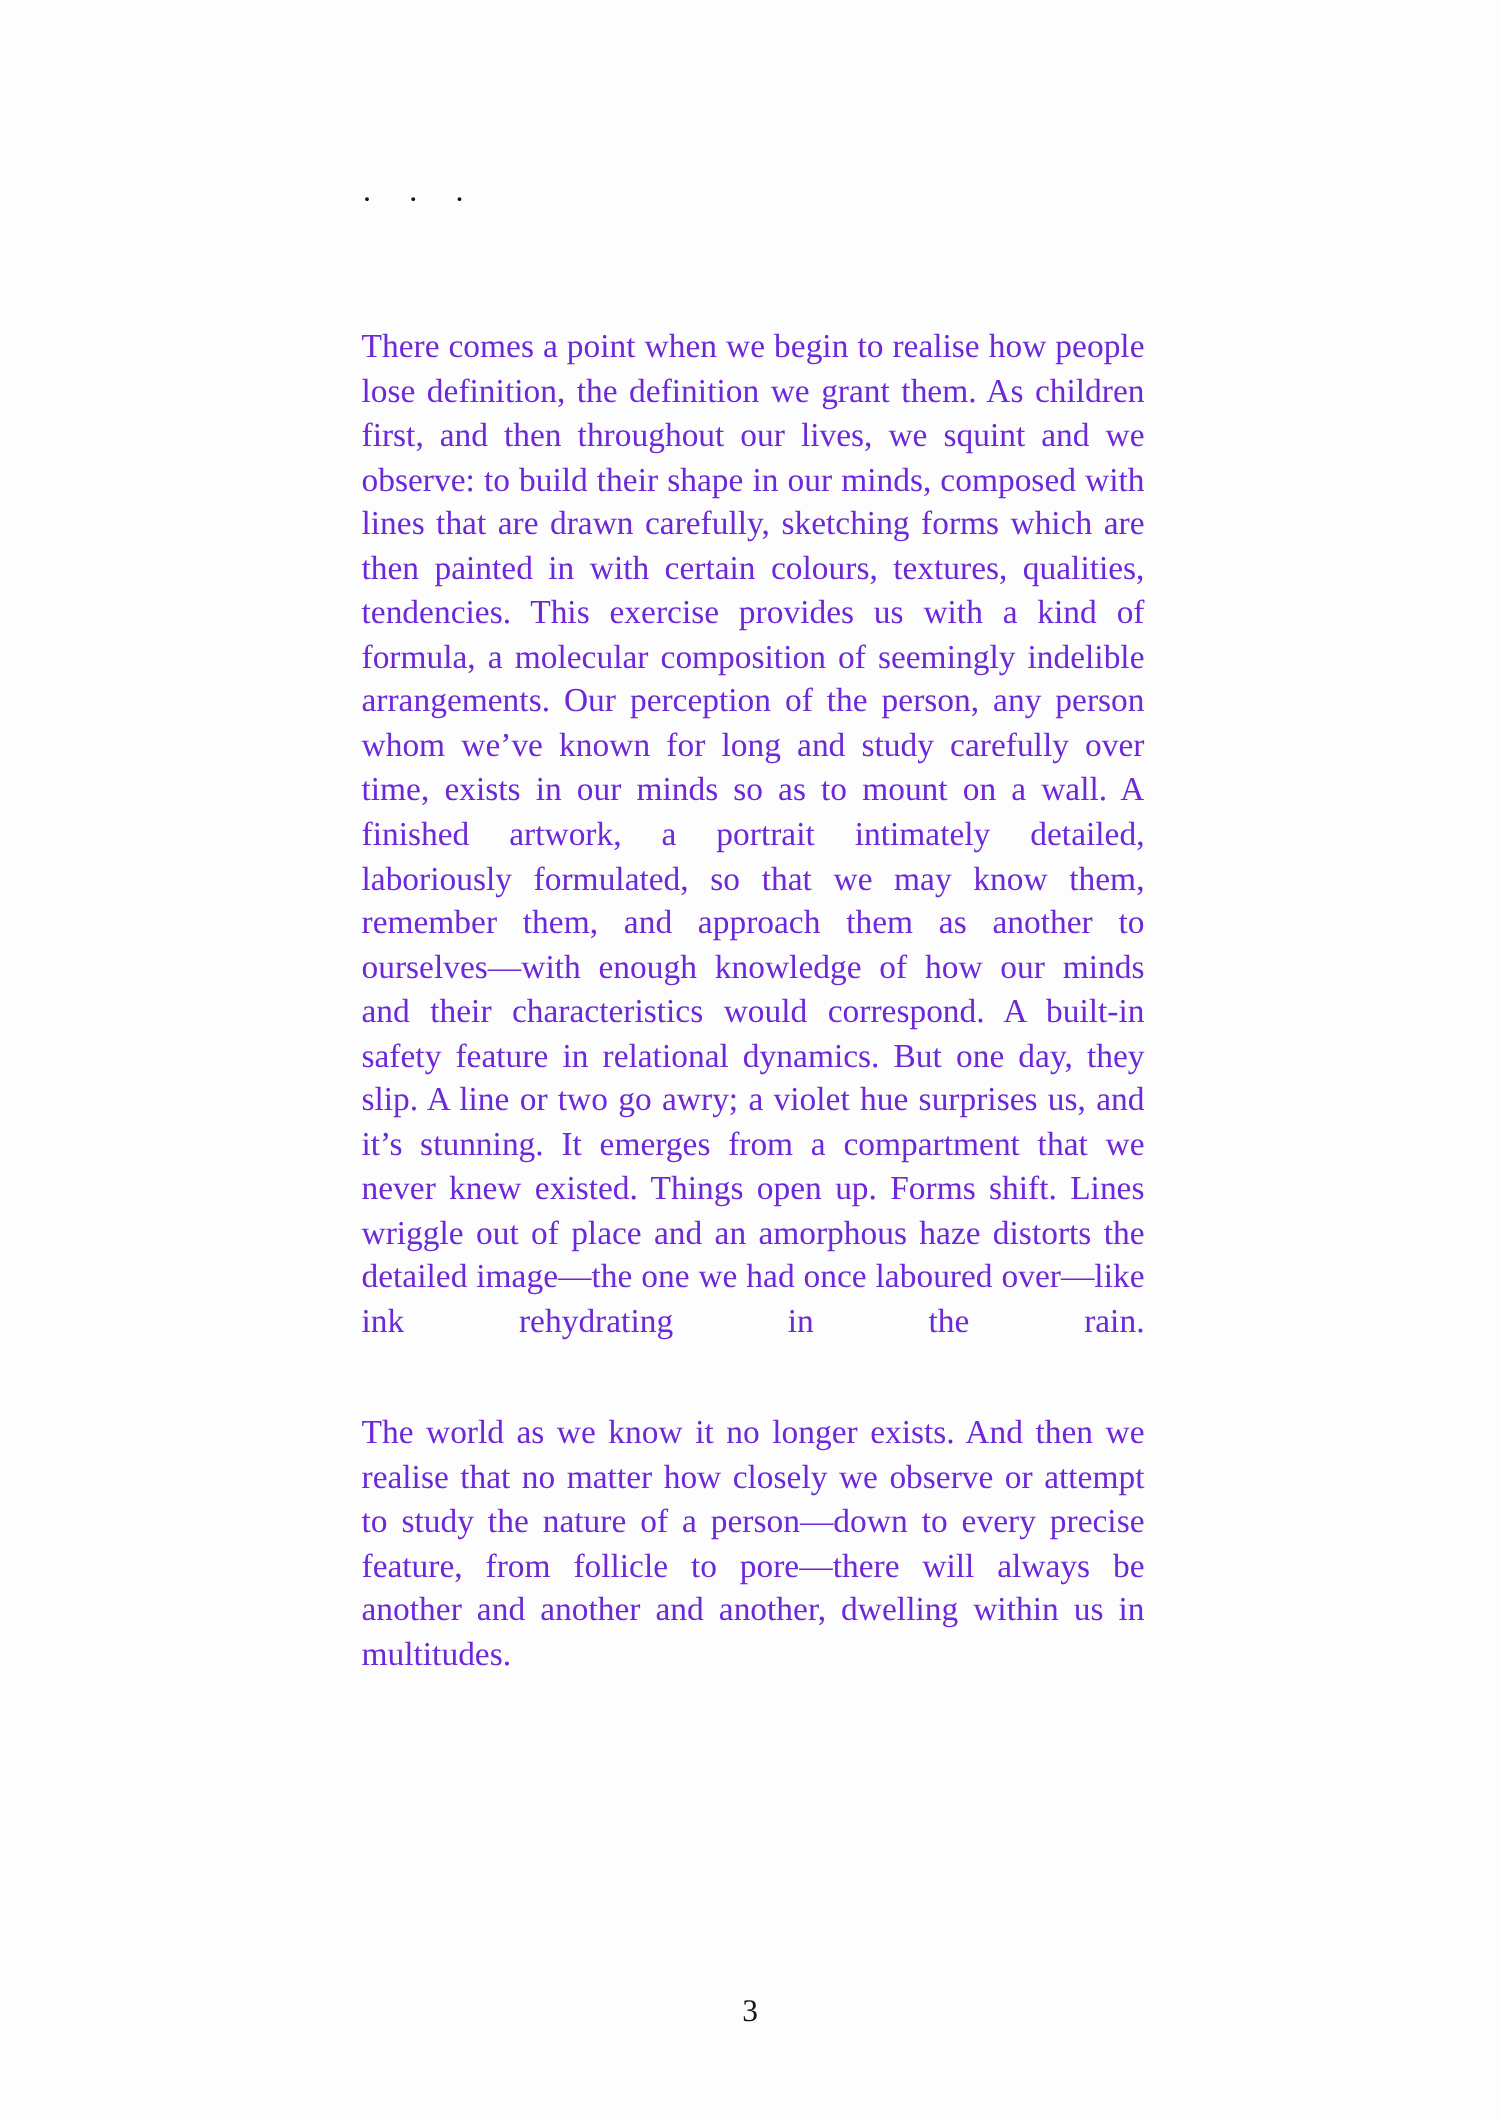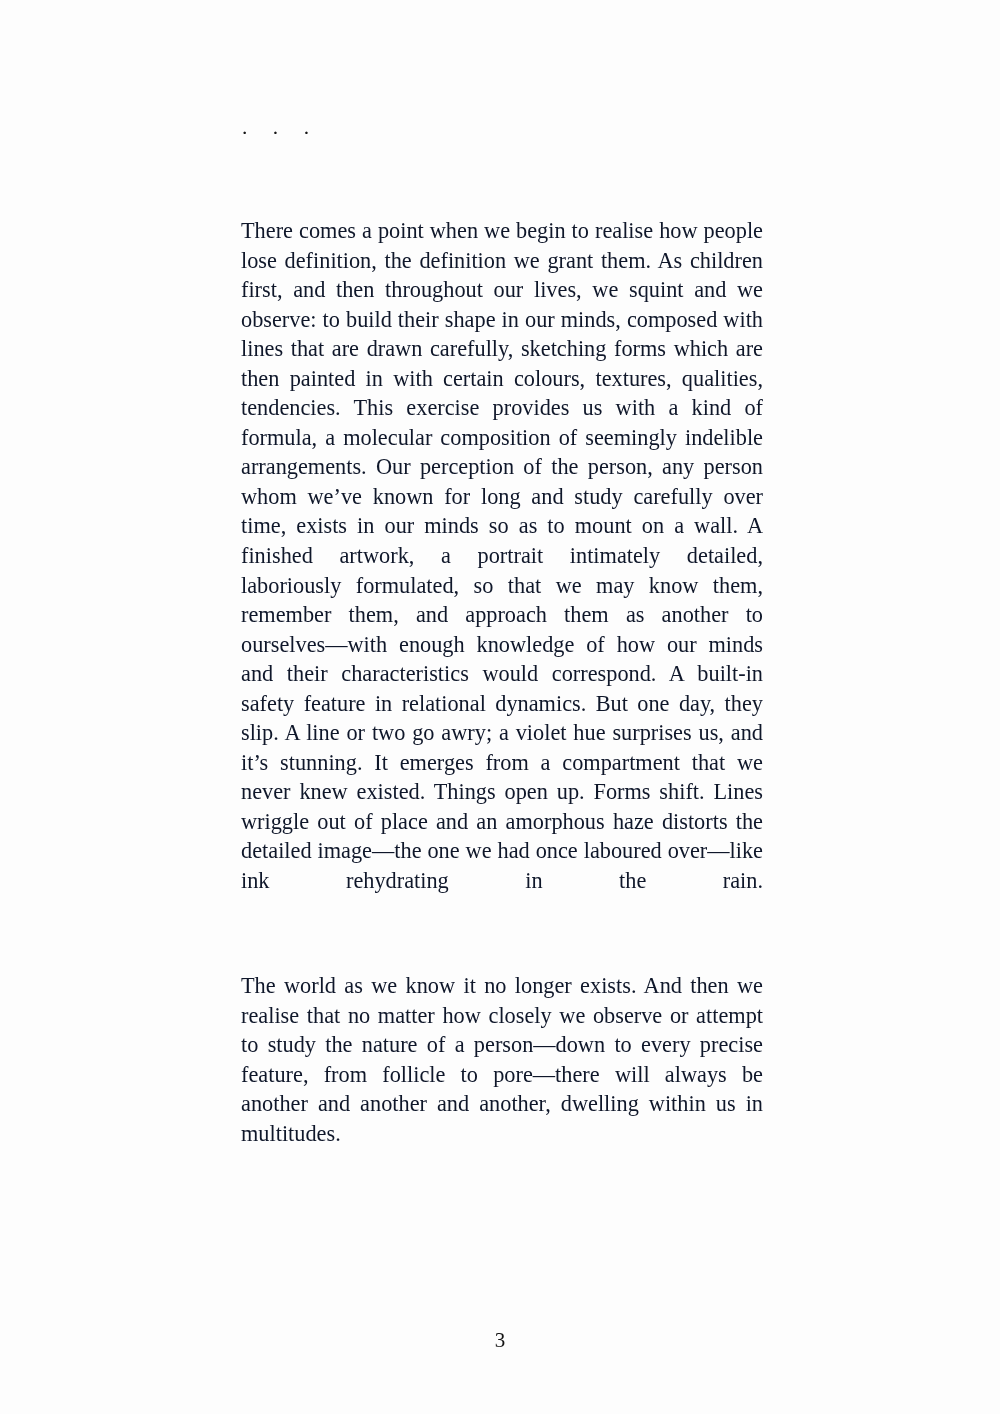--- a/index.html
+++ b/index.html
@@ -41,25 +41,25 @@
     user-select: none;
   }
 
   
   .body-text {
     font-size: 22.3px;
     line-height: 29.55px;
     text-align: justify;
     text-justify: inter-word;
     margin: 0;
-    color: #0f172a;
+    color: #6d28d9;
     -webkit-font-smoothing: antialiased;
   }
   .body-text + .body-text {
-    margin-top: 46px;
+    margin-top: 15px;
   }
   
   .body-text::after {
     content: "";
     display: inline-block;
     width: 100%;
   }
 
   
   .folio {

